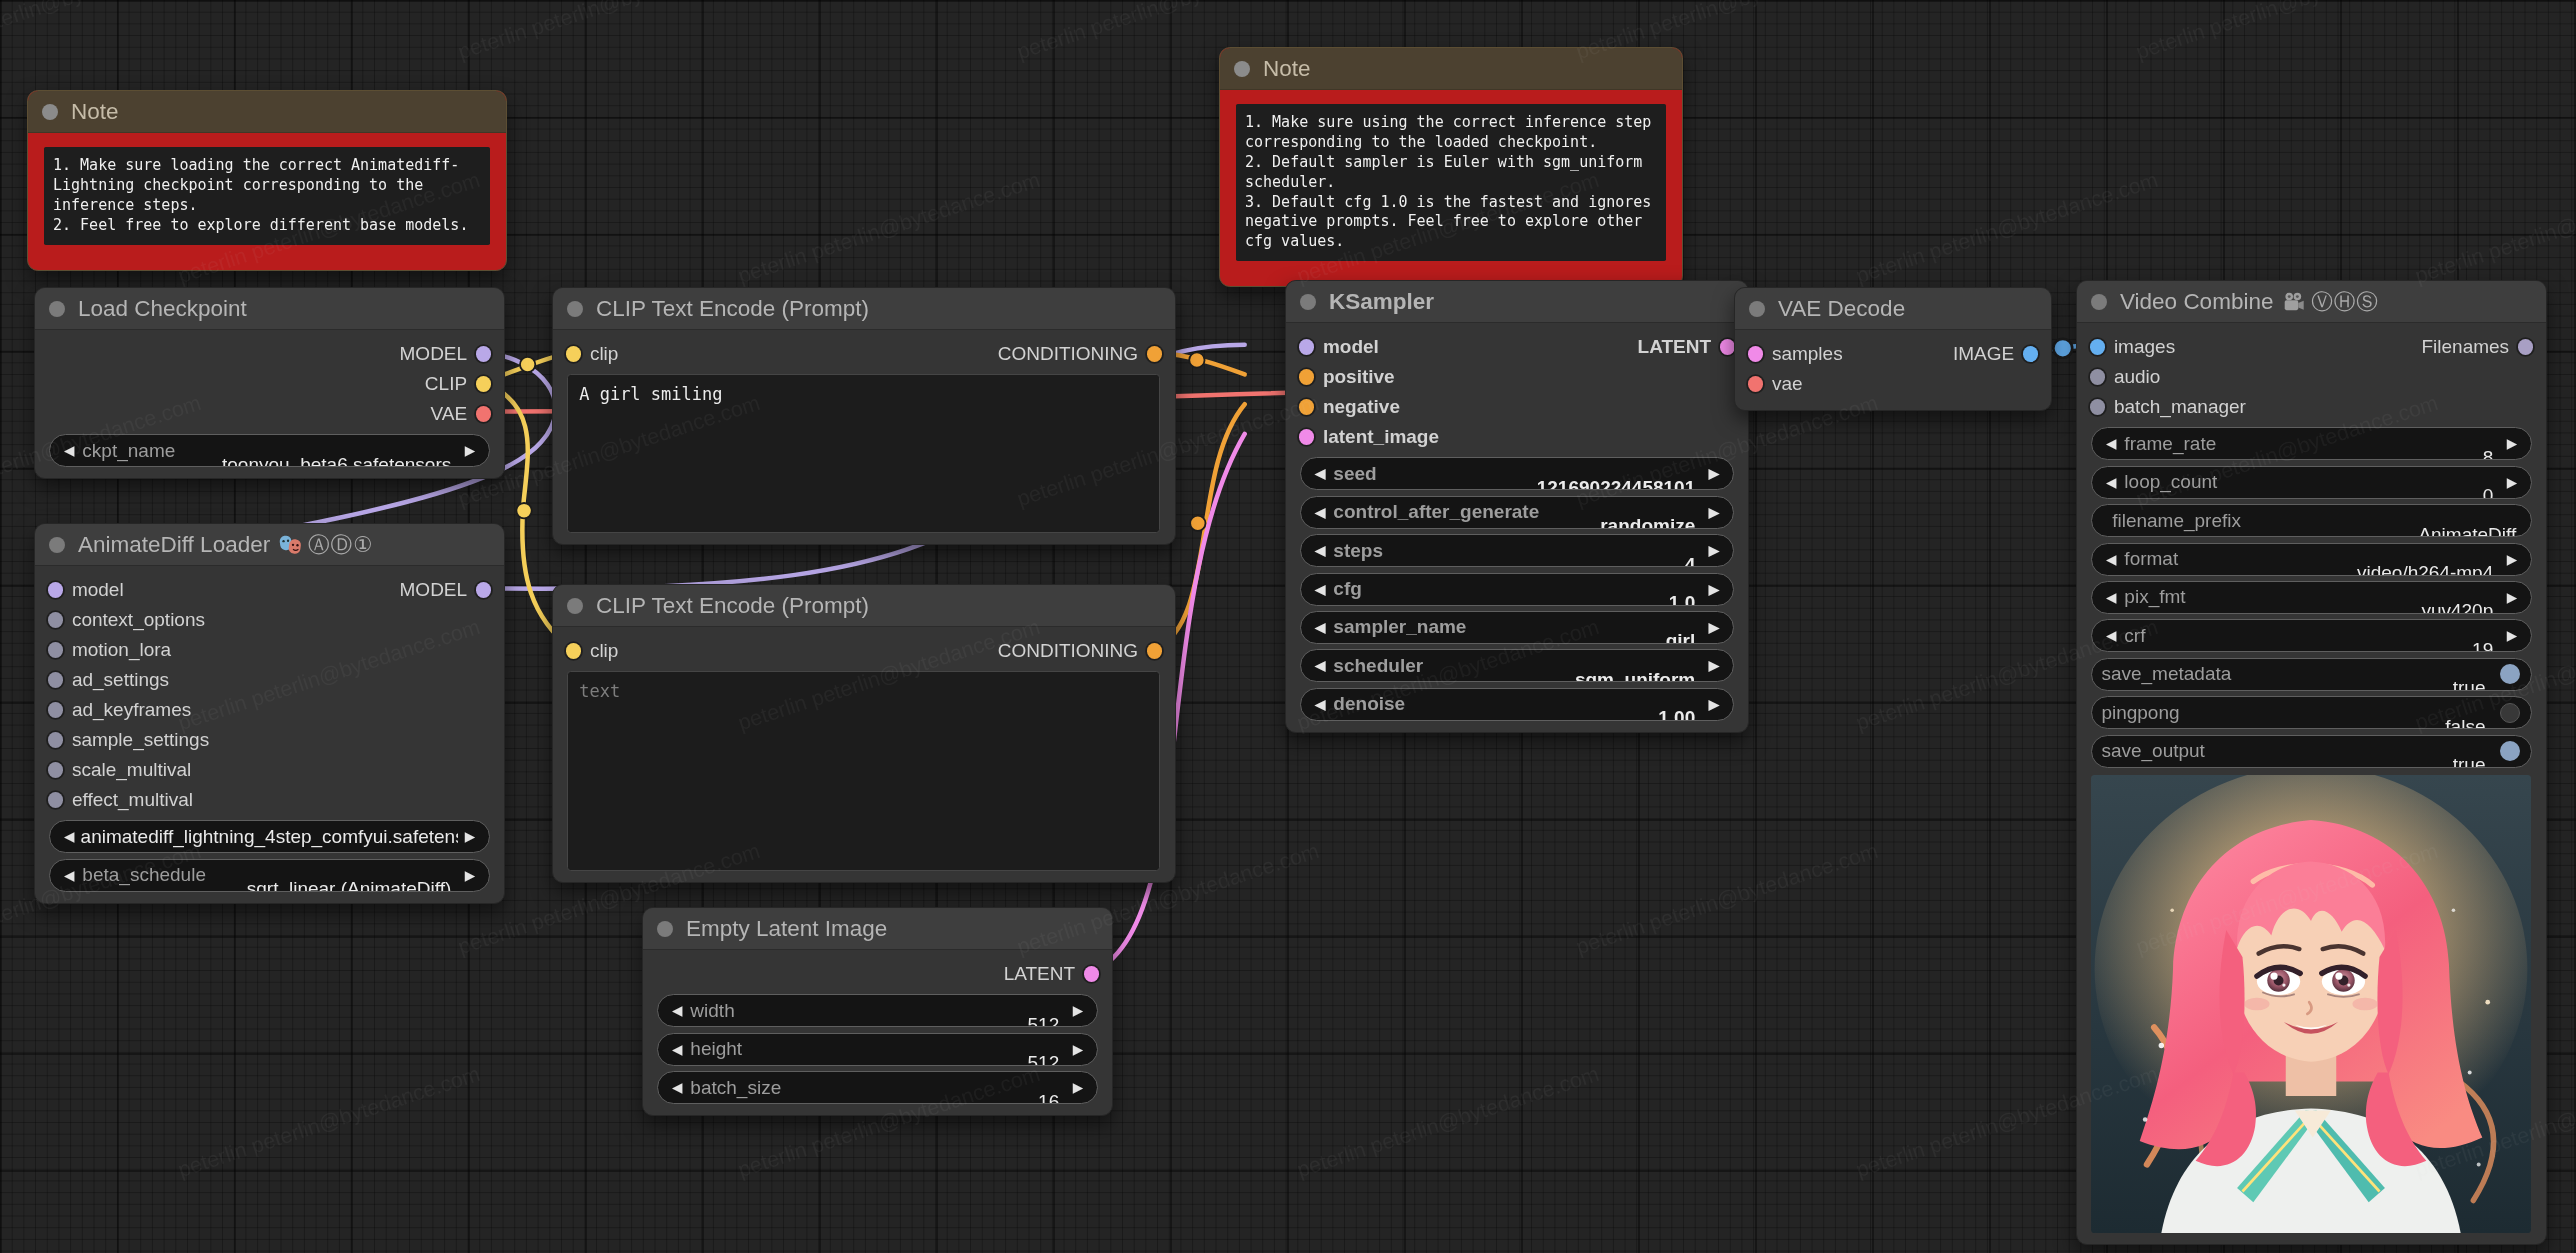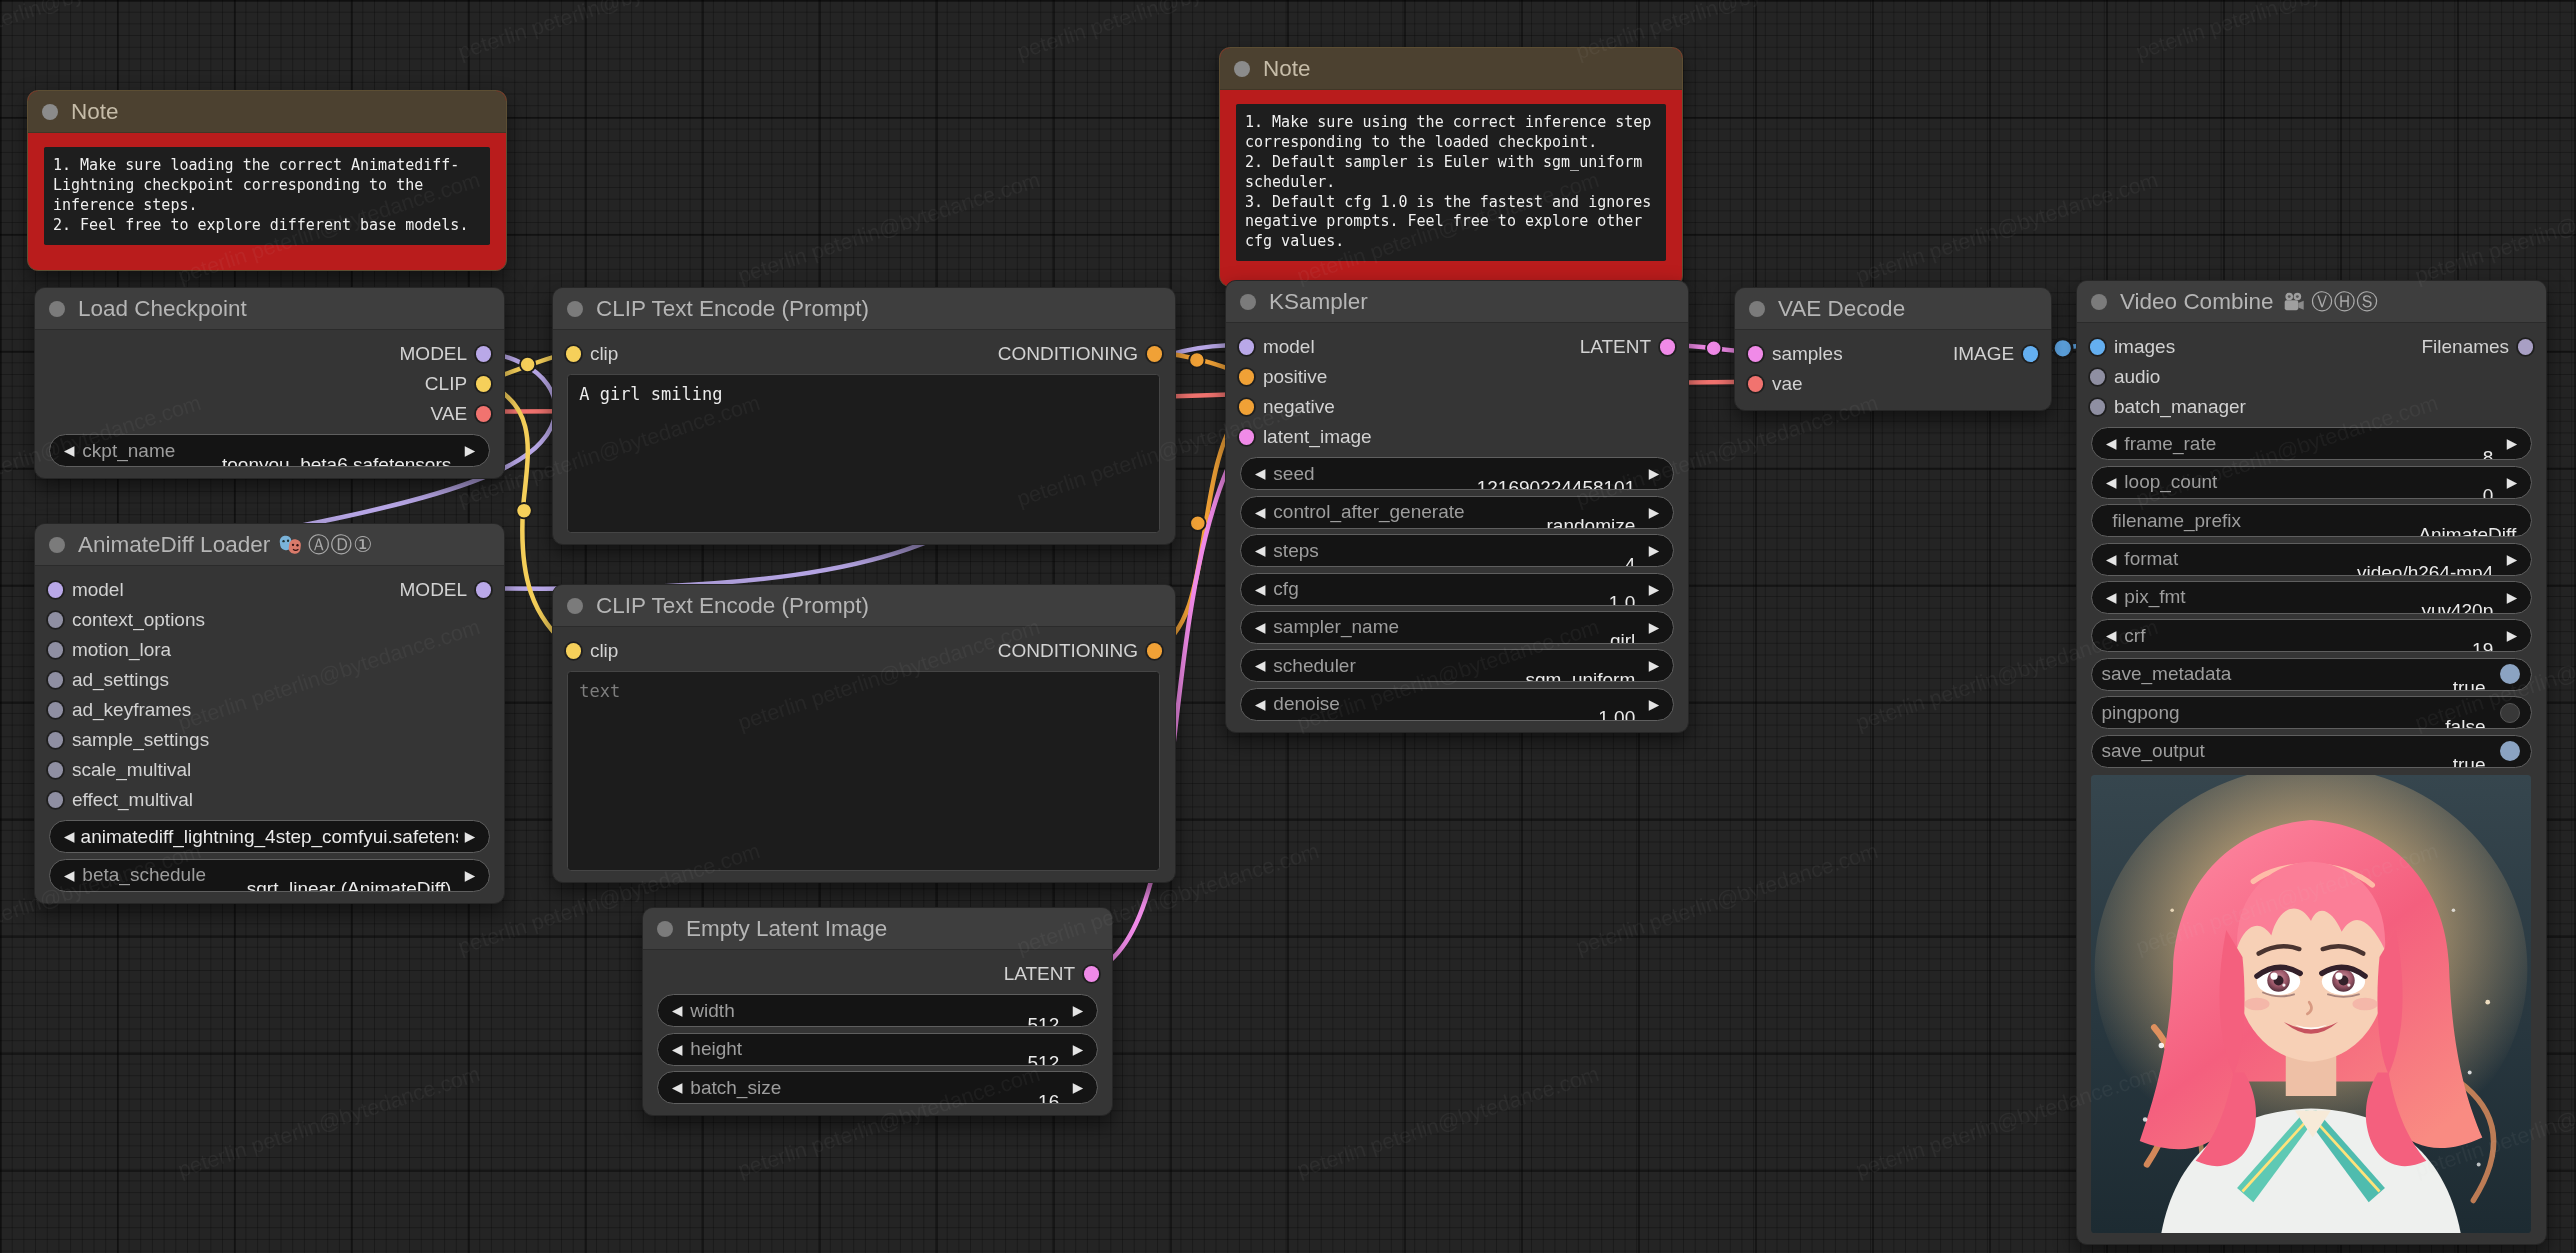--- a/index.html
+++ b/index.html
@@ -286,21 +286,21 @@
       <span class="tdot"></span>
       <span class="ttext">Note</span>
     </div>
     <div class="nbody">
       <div class="notetext">1. Make sure using the correct inference step corresponding to the loaded checkpoint.
 2. Default sampler is Euler with sgm_uniform scheduler.
 3. Default cfg 1.0 is the fastest and ignores negative prompts. Feel free to explore other cfg values.</div>
     </div>
   </div>
 
-  <div class="node" style="left:1225px;top:280px;width:462px;">
+  <div class="node" style="left:1285px;top:280px;width:462px;font-weight:bold;">
     <div class="ntitle">
       <span class="tdot"></span>
       <span class="ttext">KSampler</span>
     </div>
     <div class="nbody">
       <div class="ports">
           <div class="prow">
             <div class="pside left">
               <span class="pdot" style="background: rgb(185, 168, 232);"></span>
               <span class="plabel">model</span>

